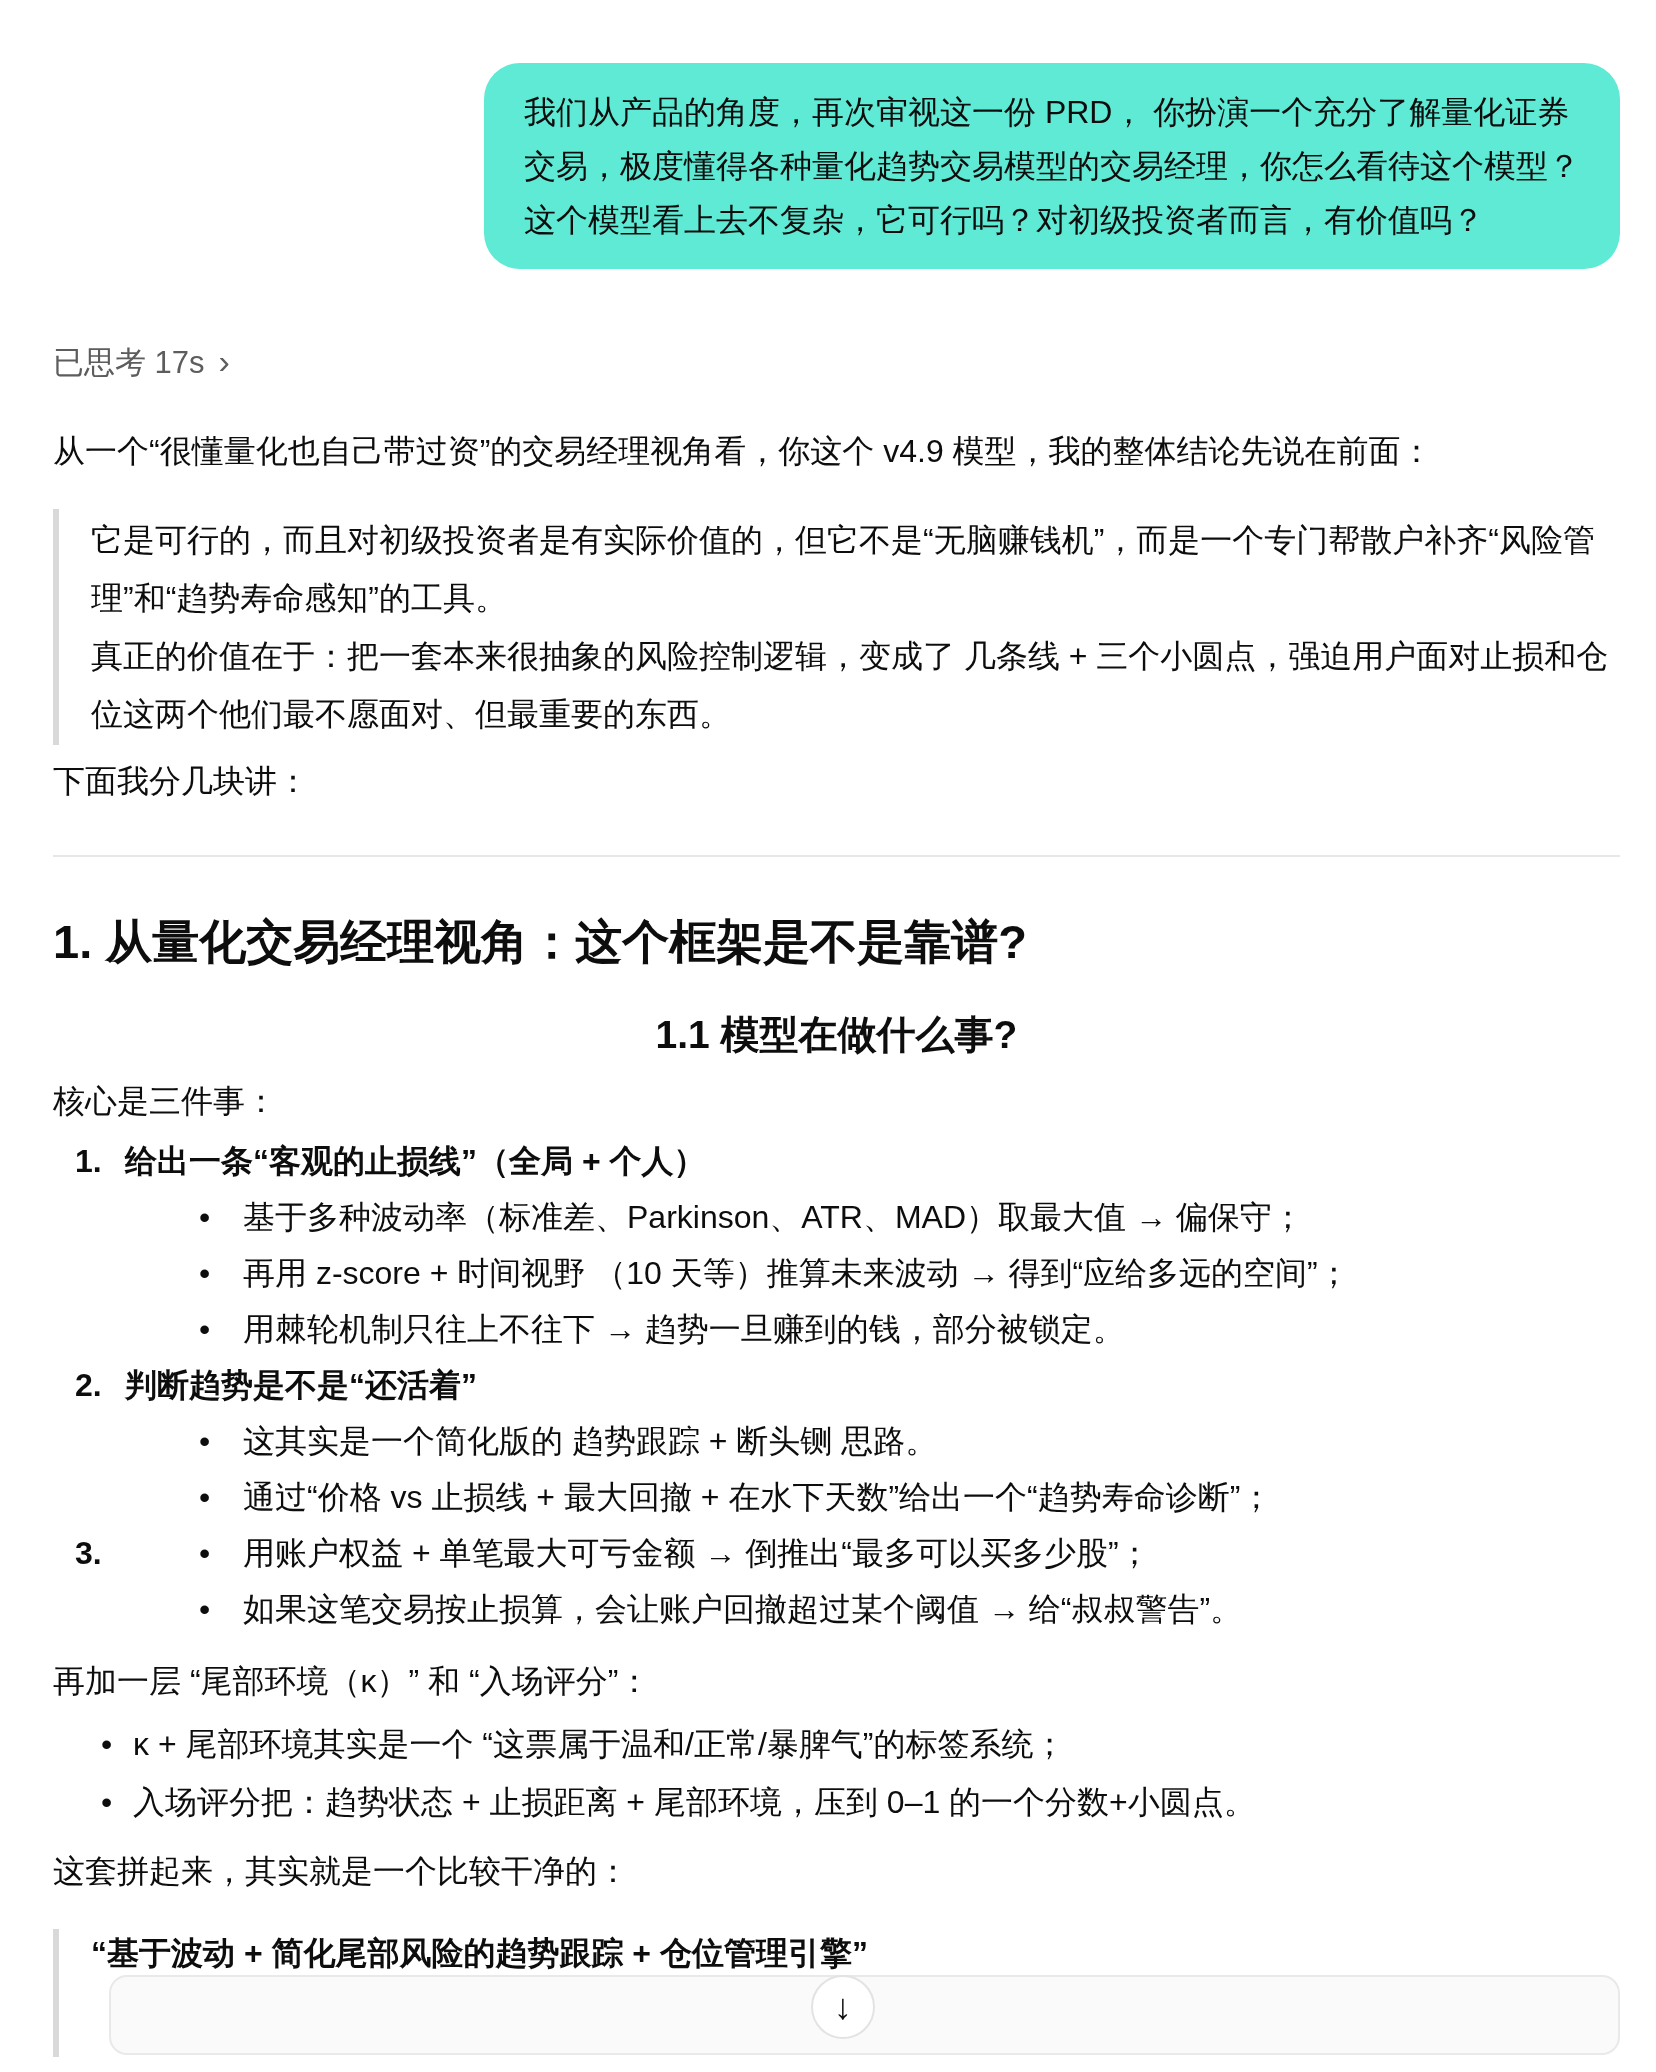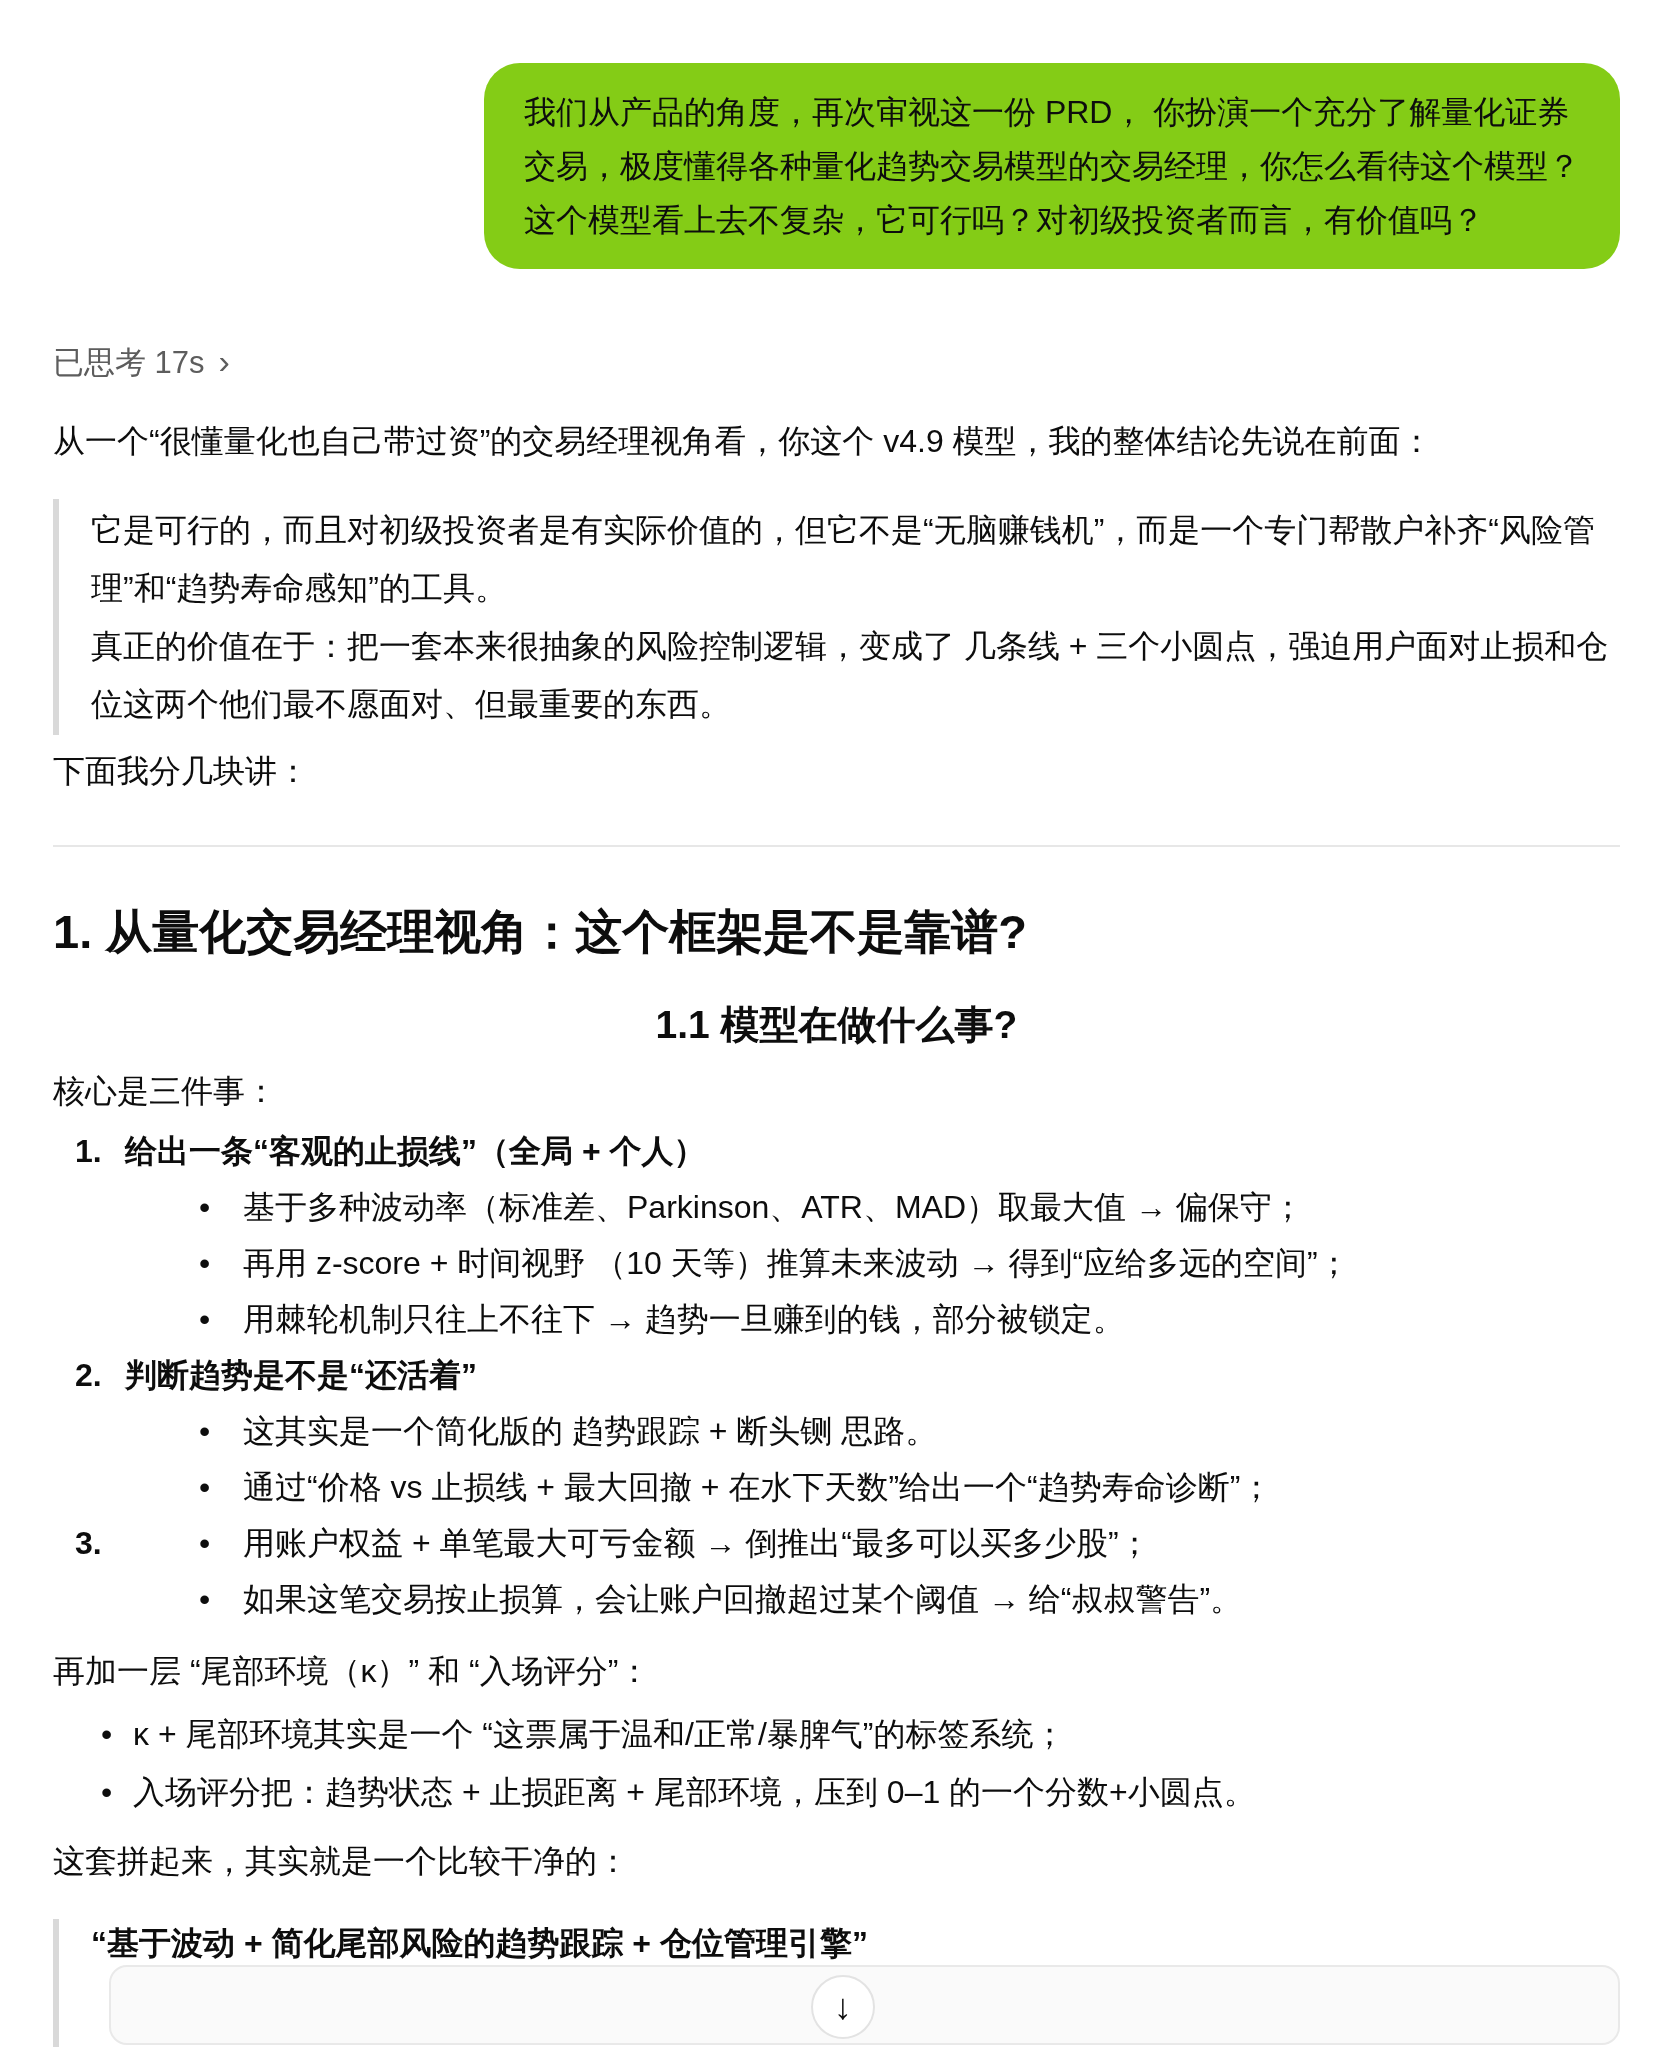--- a/index.html
+++ b/index.html
@@ -2,23 +2,23 @@
 <html><head>
 <meta charset="utf-8">
 <style>
   html,body{margin:0;padding:0;}
   body{
     width:1656px;height:2072px;overflow:hidden;background:#ffffff;color:#0d0d0d;
     font-family:"Liberation Sans","DejaVu Sans",sans-serif;font-size:32px;position:relative;
   }
   .page{padding:0 36px 0 53px;box-sizing:border-box;height:100%;position:relative;}
   .bubble-row{display:flex;justify-content:flex-end;padding-top:63px;}
-  .user-bubble{background:#84cc16;border-radius:36px;padding:22px 40px;max-width:1056px;line-height:54px;}
+  .user-bubble{background:#5eead4;border-radius:36px;padding:22px 40px;max-width:1056px;line-height:54px;}
   .user-bubble p{margin:0;}
-  .thinking{display:inline-flex;align-items:center;gap:14px;margin:72px 0 6px;padding:0;border:none;background:none;
+  .thinking{display:inline-flex;align-items:center;gap:14px;margin:72px 0 16px;padding:0;border:none;background:none;
     color:#5d5d5d;font-size:31px;line-height:44px;font-family:inherit;cursor:pointer;}
   .chev{font-size:34px;line-height:1;transform:translateY(-2px);}
   .para{margin:0;line-height:52px;}
   .mt-intro{margin-top:24px;}
   .mt-transition{margin-top:10px;}
   .mt-core{margin-top:16px;}
   .mt-kappa{margin-top:18px;}
   .mt-closing{margin-top:14px;}
   blockquote.quote{margin:32px 0 0;border-left:6px solid #d9d9d9;padding:2px 0 2px 32px;}
   .quote p{margin:0;line-height:58px;}

